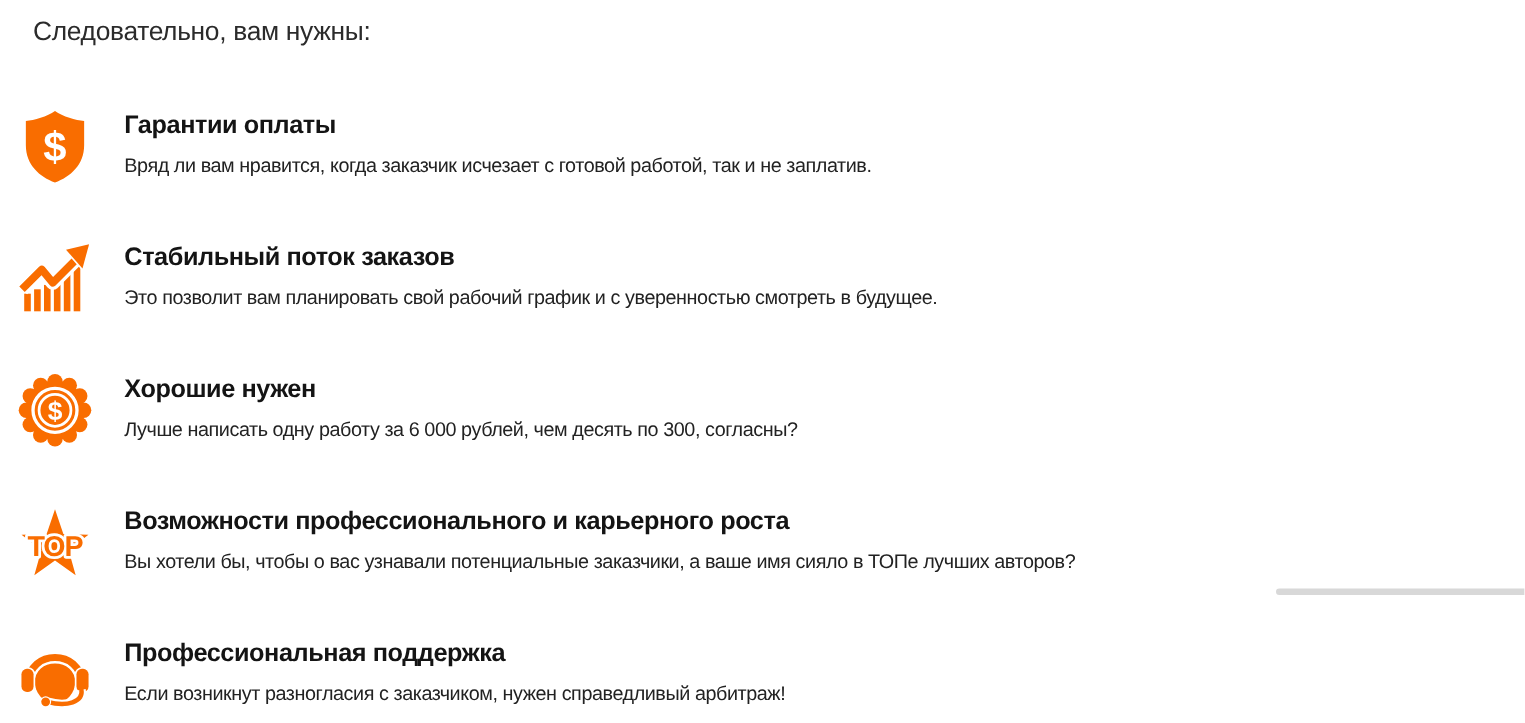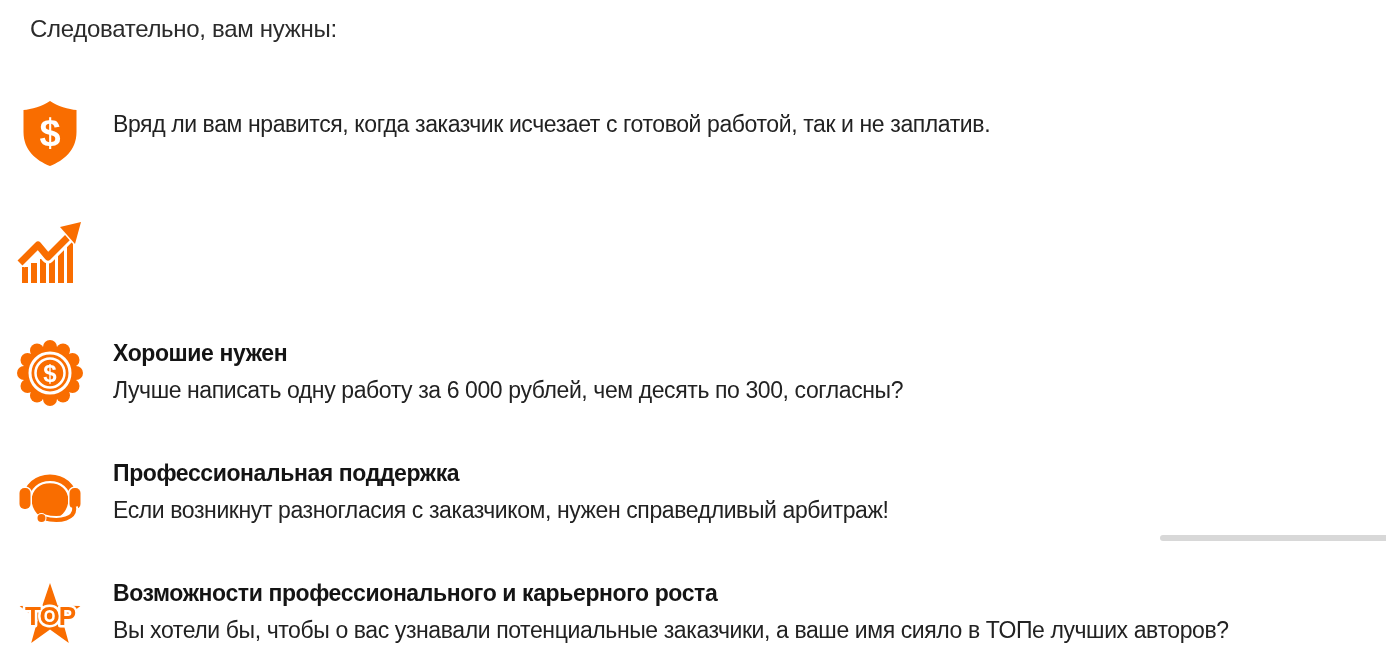--- a/index.html
+++ b/index.html
@@ -49,21 +49,21 @@
   .benefit-title {
     margin: 0;
     font-size: 23px;
     font-weight: 700;
     color: #141414;
     letter-spacing: -0.4px;
     line-height: 26px;
   }
   .benefit-description {
     margin: 11px 0 0 0;
-    font-size: 23px;
+    font-size: 18px;
     font-weight: 400;
     color: #222222;
     letter-spacing: -0.4px;
     line-height: 27px;
   }
   .hscrollbar-thumb {
     position: absolute;
     right: 0;
     bottom: 0;
     width: 226px;
@@ -93,20 +93,21 @@
   <h1 class="page-heading">Следовательно, вам нужны:</h1>
 
   <div class="benefit-item first">
     <span class="icon-box">
       <svg viewBox="0 0 72 72" aria-hidden="true">
         <path fill="currentColor" d="M36 4 C29 9 17 12.5 9.5 13 L9.5 35 C9.5 53 22 63.5 36 69 C50 63.5 62.5 53 62.5 35 L62.5 13 C55 12.5 43 9 36 4 Z"></path>
         <text class="svg-dollar" x="36" y="49" font-size="38" fill="#ffffff" text-anchor="middle">$</text>
       </svg>
     </span>
     <div class="benefit-text">
+      <p class="benefit-title">Гарантии оплаты</p>
       <p class="benefit-description">Вряд ли вам нравится, когда заказчик исчезает с готовой работой, так и не заплатив.</p>
     </div>
   </div>
 
   <div class="benefit-item">
     <span class="icon-box">
       <svg viewBox="0 0 72 72" aria-hidden="true">
         <g fill="currentColor">
           <rect x="8" y="50" width="6" height="16"></rect>
           <rect x="17" y="46" width="6" height="20"></rect>
@@ -114,20 +115,24 @@
           <rect x="35" y="36" width="6" height="30"></rect>
           <rect x="44" y="30" width="6" height="36"></rect>
           <rect x="53" y="24" width="6" height="42"></rect>
         </g>
         <path d="M6 46 L24 28 L34 40 L54 20" fill="none" stroke="#ffffff" stroke-width="13" stroke-linejoin="round"></path>
         <path d="M6 46 L24 28 L34 40 L54 20" fill="none" stroke="currentColor" stroke-width="7" stroke-linejoin="round"></path>
         <polygon points="46,10 67,5 61,27" fill="currentColor" stroke="#ffffff" stroke-width="3" stroke-linejoin="round"></polygon>
         <polygon points="46,10 67,5 61,27" fill="currentColor"></polygon>
       </svg>
     </span>
+    <div class="benefit-text">
+      <p class="benefit-title">Стабильный поток заказов</p>
+      <p class="benefit-description">Это позволит вам планировать свой рабочий график и с уверенностью смотреть в будущее.</p>
+    </div>
   </div>
 
   <div class="benefit-item">
     <span class="icon-box">
       <svg viewBox="0 0 72 72" aria-hidden="true">
         <g fill="currentColor">
           <circle cx="36" cy="36" r="27"></circle>
           <circle cx="62" cy="36" r="7"></circle>
             <circle cx="58.5" cy="49" r="7"></circle>
             <circle cx="49" cy="58.5" r="7"></circle>
@@ -148,46 +153,46 @@
     </span>
     <div class="benefit-text">
       <p class="benefit-title">Хорошие нужен</p>
       <p class="benefit-description">Лучше написать одну работу за 6 000 рублей, чем десять по 300, согласны?</p>
     </div>
   </div>
 
   <div class="benefit-item">
     <span class="icon-box">
       <svg viewBox="0 0 72 72" aria-hidden="true">
+        <polygon fill="currentColor" points="36,6 43.6,28.5 66.4,29.1 48.4,43 54.8,65.9 36,52.5 17.2,65.9 23.6,43 5.6,29.1 28.4,28.5"></polygon>
+        <text class="svg-top-label" x="36" y="48" font-size="26" text-anchor="middle" letter-spacing="-1">TOP</text>
+      </svg>
+    </span>
+    <div class="benefit-text">
+      <p class="benefit-title">Возможности профессионального и карьерного роста</p>
+      <p class="benefit-description">Вы хотели бы, чтобы о вас узнавали потенциальные заказчики, а ваше имя сияло в ТОПе лучших авторов?</p>
+    </div>
+  </div>
+
+  <div class="benefit-item">
+    <span class="icon-box">
+      <svg viewBox="0 0 72 72" aria-hidden="true">
         <ellipse cx="36" cy="42" rx="18.5" ry="20.5" fill="currentColor"></ellipse>
         <path d="M12 44 C12 13 60 13 60 44" fill="none" stroke="#ffffff" stroke-width="11"></path>
         <path d="M12 44 C12 13 60 13 60 44" fill="none" stroke="currentColor" stroke-width="6.5" stroke-linecap="round"></path>
         <rect x="5.5" y="31" width="11" height="21" rx="5" fill="currentColor" stroke="#ffffff" stroke-width="3"></rect>
         <rect x="55.5" y="31" width="11" height="21" rx="5" fill="currentColor" stroke="#ffffff" stroke-width="3"></rect>
         <rect x="5.5" y="31" width="11" height="21" rx="5" fill="currentColor"></rect>
         <rect x="55.5" y="31" width="11" height="21" rx="5" fill="currentColor"></rect>
         <path d="M60 50 C62 61 47 66 29 61" fill="none" stroke="#ffffff" stroke-width="8"></path>
         <path d="M60 50 C62 61 47 66 29 61" fill="none" stroke="currentColor" stroke-width="4" stroke-linecap="round"></path>
         <circle cx="27.5" cy="61" r="4" fill="currentColor" stroke="#ffffff" stroke-width="2"></circle>
         <circle cx="27.5" cy="61" r="4" fill="currentColor"></circle>
       </svg>
     </span>
     <div class="benefit-text">
       <p class="benefit-title">Профессиональная поддержка</p>
       <p class="benefit-description">Если возникнут разногласия с заказчиком, нужен справедливый арбитраж!</p>
     </div>
   </div>
 
-  <div class="benefit-item">
-    <span class="icon-box">
-      <svg viewBox="0 0 72 72" aria-hidden="true">
-        <polygon fill="currentColor" points="36,6 43.6,28.5 66.4,29.1 48.4,43 54.8,65.9 36,52.5 17.2,65.9 23.6,43 5.6,29.1 28.4,28.5"></polygon>
-        <text class="svg-top-label" x="36" y="48" font-size="26" text-anchor="middle" letter-spacing="-1">TOP</text>
-      </svg>
-    </span>
-    <div class="benefit-text">
-      <p class="benefit-title">Возможности профессионального и карьерного роста</p>
-      <p class="benefit-description">Вы хотели бы, чтобы о вас узнавали потенциальные заказчики, а ваше имя сияло в ТОПе лучших авторов?</p>
-    </div>
-  </div>
-
   <div class="hscrollbar-thumb"></div>
 </div>
 
 </body></html>

